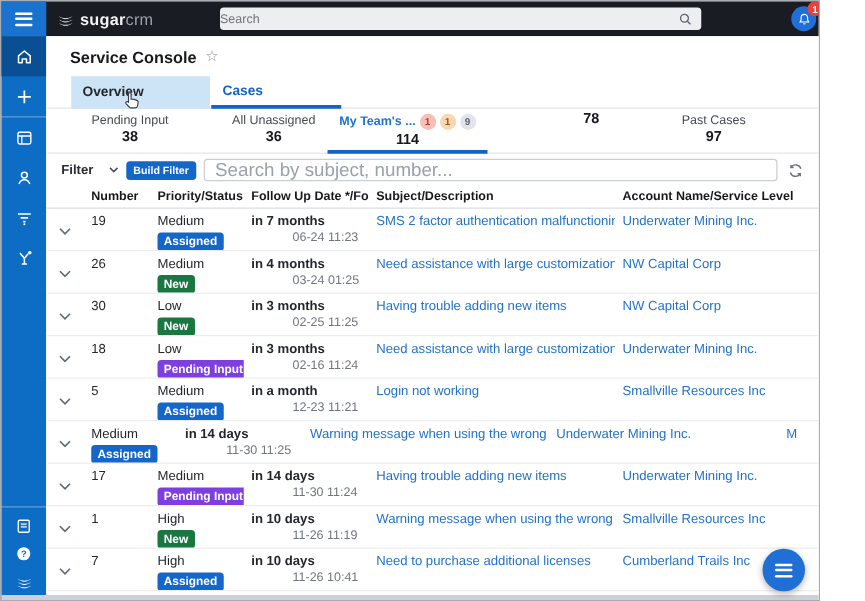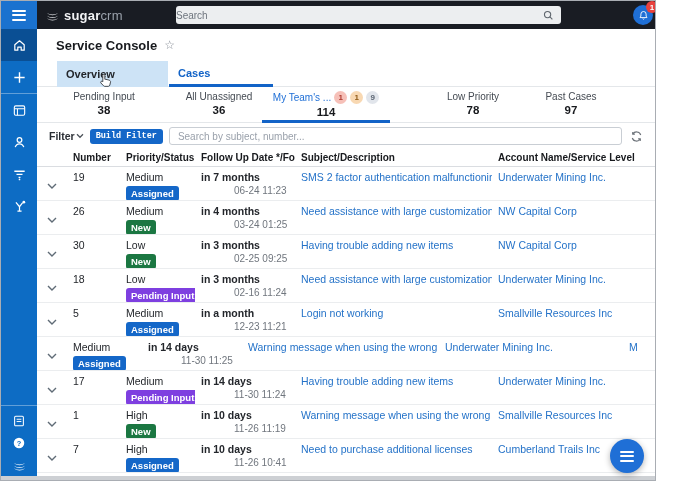--- a/index.html
+++ b/index.html
@@ -53,33 +53,33 @@
 
   
   .subtabs { position:relative; height:36px; border-bottom:1px solid #e4e7ea; }
   .subtab { position:absolute; top:0; height:36px; text-align:center; cursor:pointer; }
   .subtab:nth-child(1){ left:12px;  width:110px; }
   .subtab:nth-child(2){ left:127px; width:110px; }
   .subtab:nth-child(3){ left:219px; width:140px; }
   .subtab:nth-child(4){ left:376px; width:120px; }
   .subtab:nth-child(5){ left:474px; width:120px; }
   .st-label { font-size:10px; color:#454b53; padding-top:4px; display:flex; align-items:center; justify-content:center; gap:3px; }
-  .subtab.active .st-label span.txt { color:#1f6fd6; font-weight:normal; }
+  .subtab.active .st-label span.txt { color:#1f6fd6; font-weight:bold; }
   .st-count { font-size:11.5px; font-weight:bold; color:#17191d; margin-top:2px; }
   .subtab.active::after { content:""; position:absolute; left:6px; right:6px; bottom:0; height:3px; background:#1263c7; }
   .stb { display:inline-flex; align-items:center; justify-content:center; min-width:13px; height:13px; padding:0 3px; border-radius:7px; font-size:8px; font-weight:bold; }
   .stb.red    { background:#f6c0b8; color:#ae3a30; }
   .stb.orange { background:#f8d8b2; color:#8f5a17; }
   .stb.gray   { background:#e1e5eb; color:#5d6673; }
 
   
   .filterbar { height:26px; display:flex; align-items:center; padding:0 10px 0 12px; gap:6px; }
-  .filter-label { font-size:10.5px; font-weight:bold; color:#2a2e34; display:flex; align-items:center; gap:1px; cursor:pointer; }
-  .build-filter { background:#1467c8; color:#fff; font-size:8.5px; font-weight:bold; border:none; border-radius:3px; height:15px; padding:0 6px; cursor:pointer; font-family:Liberation Mono, monospace; }
-  .filter-search { flex:1; height:18px; border:1px solid #c9ced4; border-radius:3px; padding:0 8px; font-size:10px; color:#3c4046; outline:none; font-family:"Liberation Sans",sans-serif; }
+  .filter-label { font-size:10.5px; font-weight:bold; color:#2a2e34; display:flex; align-items:center; gap:12px; cursor:pointer; }
+  .build-filter { background:#1467c8; color:#fff; font-size:8.5px; font-weight:bold; border:none; border-radius:3px; height:15px; padding:0 6px; cursor:pointer; font-family:Liberation Sans, sans-serif; }
+  .filter-search { flex:1; height:18px; border:1px solid #c9ced4; border-radius:3px; padding:0 8px; font-size:15px; color:#3c4046; outline:none; font-family:"Liberation Sans",sans-serif; }
   .filter-search::placeholder { color:#9aa1ab; }
   .refresh-btn { background:none; border:none; cursor:pointer; display:flex; padding:0 2px; }
 
   
   .thead { height:18px; display:flex; border-bottom:1px solid #dadde1; font-size:10px; font-weight:bold; color:#17191d; align-items:center; }
   .c { padding-left:6px; overflow:hidden; white-space:nowrap; }
   .c-chev { flex:0 0 30px; padding-left:0; text-align:center; }
   .c-num  { flex:0 0 53px; }
   .c-pri  { flex:0 0 75px; }
   .c-due  { flex:0 0 100px; }
@@ -245,23 +245,20 @@
           <div class="subtab active">
             <div class="st-label">
               <span class="txt">My Team's ...</span>
               <span class="stb red">1</span>
               <span class="stb orange">1</span>
               <span class="stb gray">9</span>
             </div>
             <div class="st-count">114</div>
           </div>
           <div class="subtab">
-            <div class="st-label">
-              <span class="txt">Low Priority</span>
-            </div>
             <div class="st-count">78</div>
           </div>
           <div class="subtab">
             <div class="st-label">
               <span class="txt">Past Cases</span>
             </div>
             <div class="st-count">97</div>
           </div>
         </div>
 
@@ -341,21 +338,21 @@
                 <path d="M1 1l4 4 4-4" fill="none" stroke="#5f6b76" stroke-width="1.4"></path>
               </svg>
     </div>
     <div class="c c-num">30</div>
     <div class="c c-pri">
       <div>Low</div>
       <span class="badge new">New</span>
     </div>
     <div class="c c-due">
       <div class="due">in 3 months</div>
-      <div class="date">02-25 09:25</div>
+      <div class="date">02-25 11:25</div>
     </div>
     <div class="c c-sub"><a>Having trouble adding new items</a></div>
     <div class="c c-acc"><a>NW Capital Corp</a></div>
     <div class="c c-asg"><a>M</a></div>
   </div>
 
   <div class="trow">
     <div class="c c-chev">
       <svg width="10" height="6" viewBox="0 0 10 6">
                 <path d="M1 1l4 4 4-4" fill="none" stroke="#5f6b76" stroke-width="1.4"></path>

